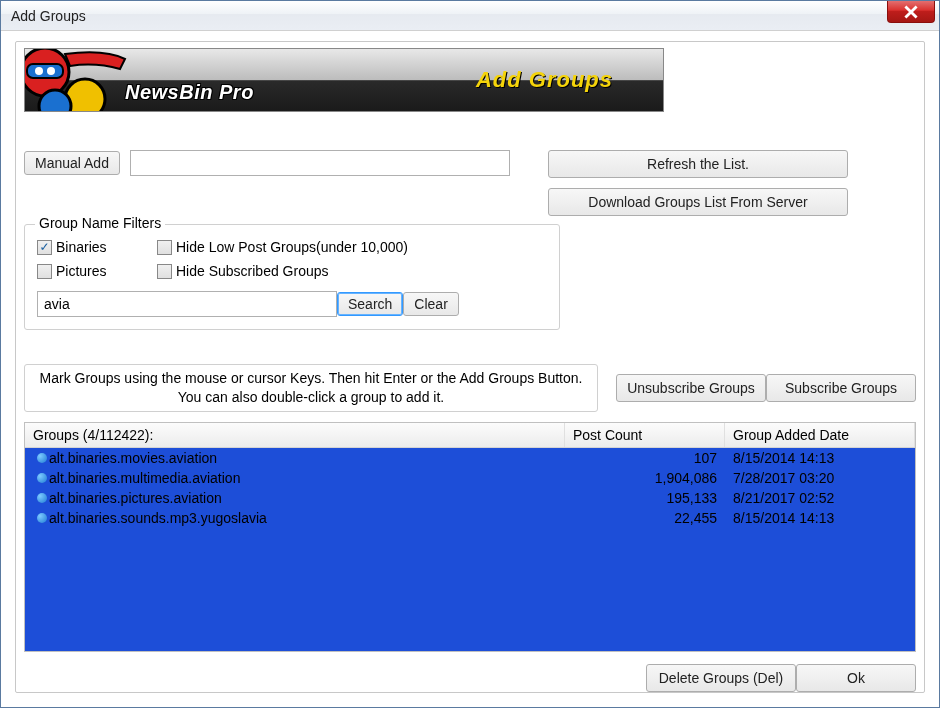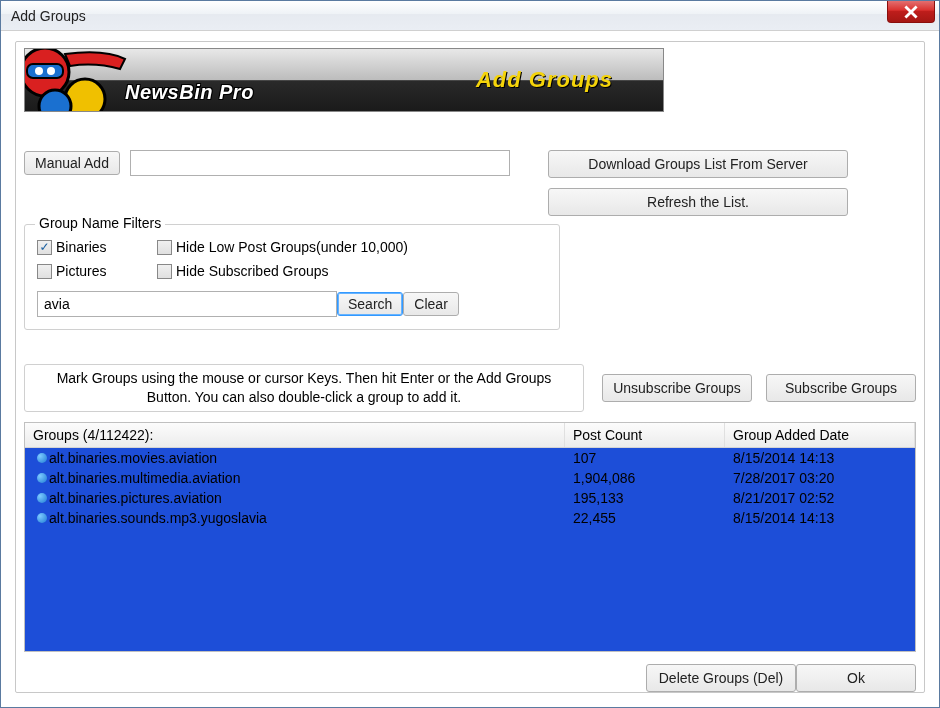--- a/index.html
+++ b/index.html
@@ -176,21 +176,21 @@
   }
   .hint-box {
     border: 1px solid #d0d0d0;
     border-radius: 3px;
     width: 592px;
     padding: 4px 10px;
     text-align: center;
     font-size: 14px;
     line-height: 1.35;
   }
-  .btn-group { display: flex; gap: 14px; margin-left: auto; align-items: center; }
+  .btn-group { display: flex; gap: 0; margin-left: auto; align-items: center; }
   .list {
     margin-top: 10px;
     border: 1px solid #c0c0c0;
     height: 230px;
     display: flex;
     flex-direction: column;
     background: #1d4ed8;
   }
   .list-header {
     display: flex;
@@ -203,21 +203,21 @@
     border-right: 1px solid #e0e0e0;
     text-align: left;
   }
   .col-name { flex: 0 0 540px; }
   .col-post { flex: 0 0 160px; }
   .col-date { flex: 1; }
   .list-body { flex: 1; overflow: auto; }
   .list-row { display: flex; font-size: 14px; padding: 1px 0; }
   .list-row > div { padding: 1px 8px; }
   .cell-name { flex: 0 0 540px; display: flex; align-items: center; gap: 2px; }
-  .cell-post { flex: 0 0 160px; }
+  .cell-post { flex: 0 0 160px; text-align: right; }
   .cell-date { flex: 1; }
   .dot {
     width: 10px; height: 10px;
     border-radius: 50%;
     background: radial-gradient(circle at 30% 30%, #7ecbff, #1e7ad6);
     display: inline-block;
     margin-left: 4px;
   }
   .footer-row {
     position: absolute;
@@ -254,22 +254,22 @@
       <div class="banner-app">NewsBin Pro</div>
       <div class="banner-title">Add Groups</div>
     </div>
 
     <div class="row-top">
       <div class="row-top-left">
         <button class="btn btn-small">Manual Add</button>
         <input type="text" class="manual-add-input" value="" style="">
       </div>
       <div class="row-top-right">
+        <button class="btn btn-wide">Refresh the List.</button>
         <button class="btn btn-wide">Download Groups List From Server</button>
-        <button class="btn btn-wide">Refresh the List.</button>
       </div>
     </div>
 
     <div class="fieldset">
       <div class="legend">Group Name Filters</div>
       <div class="filter-grid">
         <div class="cb-wrap">
           <span class="cb">✓</span>
           <span>Binaries</span>
         </div>

